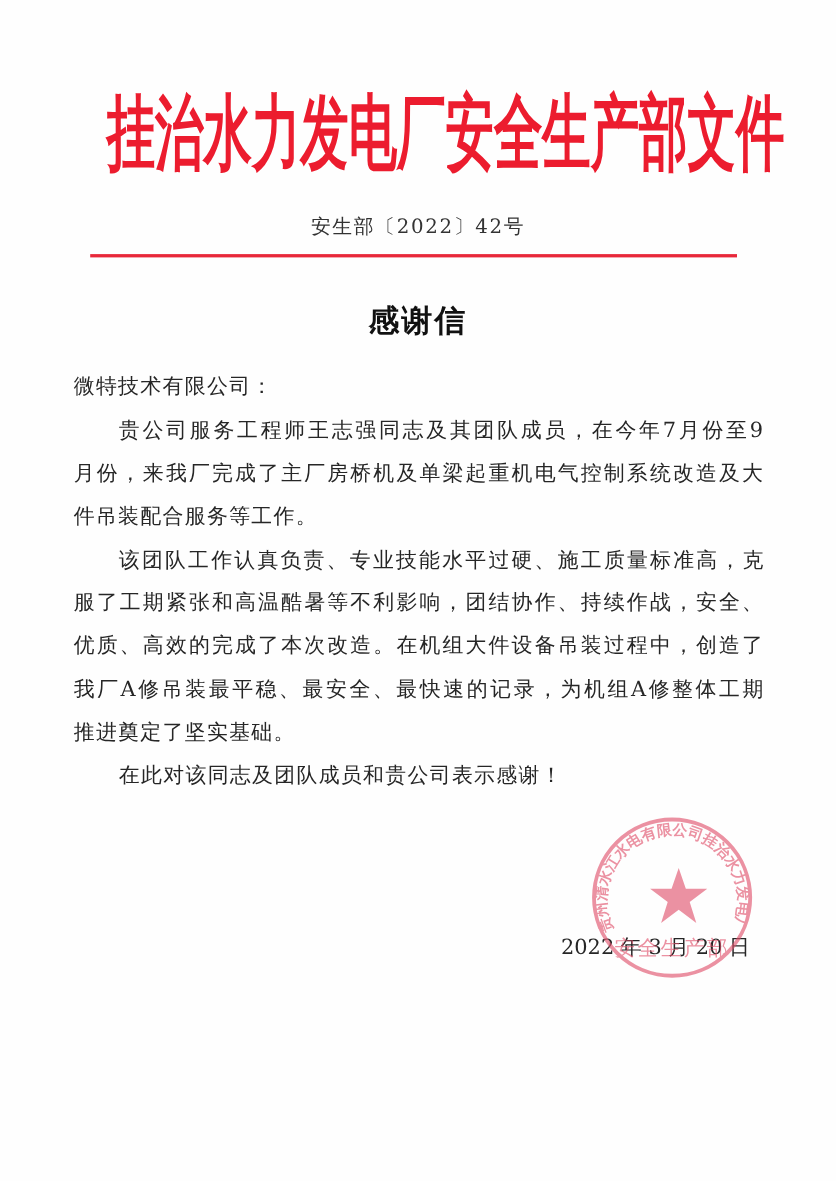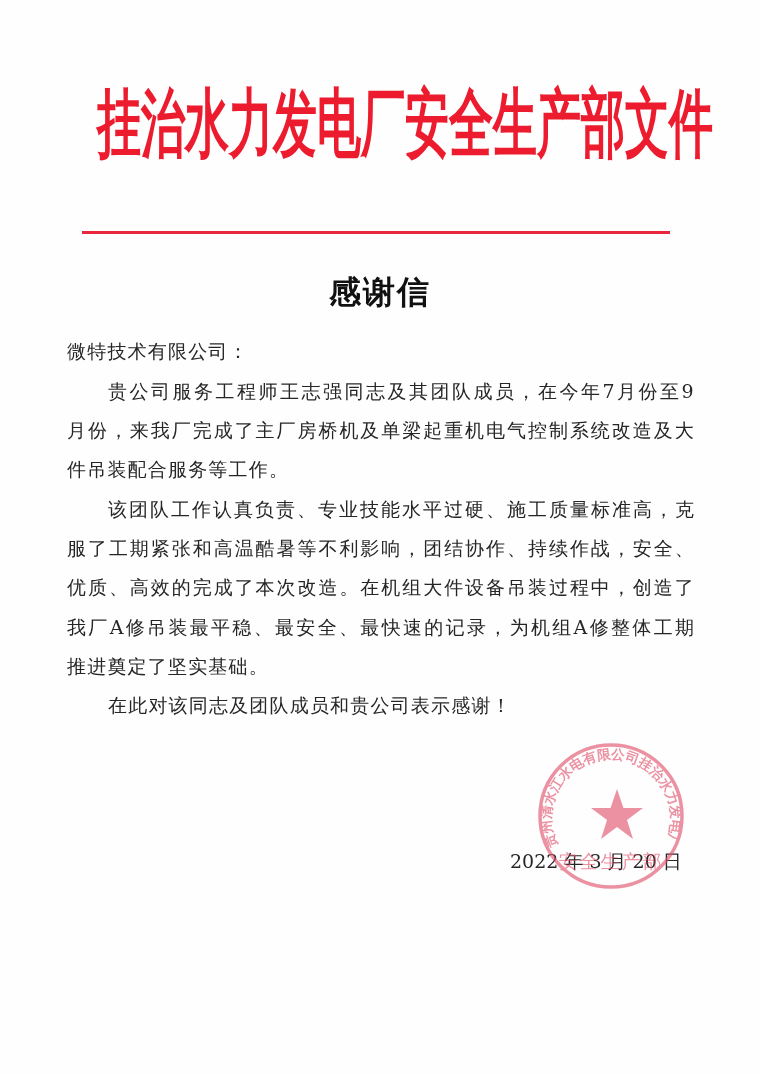--- a/index.html
+++ b/index.html
@@ -62,21 +62,21 @@
     background: #e8283a;
   }
   .letter-title {
     position: absolute;
     left: 0;
     width: 760px;
     top: 276px;
     text-align: center;
     font-family: "DejaVu Sans", "Liberation Sans", sans-serif;
     font-weight: bold;
-    font-size: 32px;
+    font-size: 28px;
     line-height: 32px;
     color: #111;
     letter-spacing: 2px;
   }
   .body-line {
     position: absolute;
     left: 67px;
     width: 627px;
     height: 28px;
     font-size: 19px;
@@ -130,20 +130,21 @@
       <span>厂</span>
       <span>安</span>
       <span>全</span>
       <span>生</span>
       <span>产</span>
       <span>部</span>
       <span>文</span>
       <span>件</span>
     </div>
 
+  <div class="doc-number">安生部〔2022〕42号</div>
 
   <div class="red-rule"></div>
 
   <div class="letter-title">感谢信</div>
 
   <div class="body-line left" style="top:337px">
       <span>微</span>
       <span>特</span>
       <span>技</span>
       <span>术</span>

